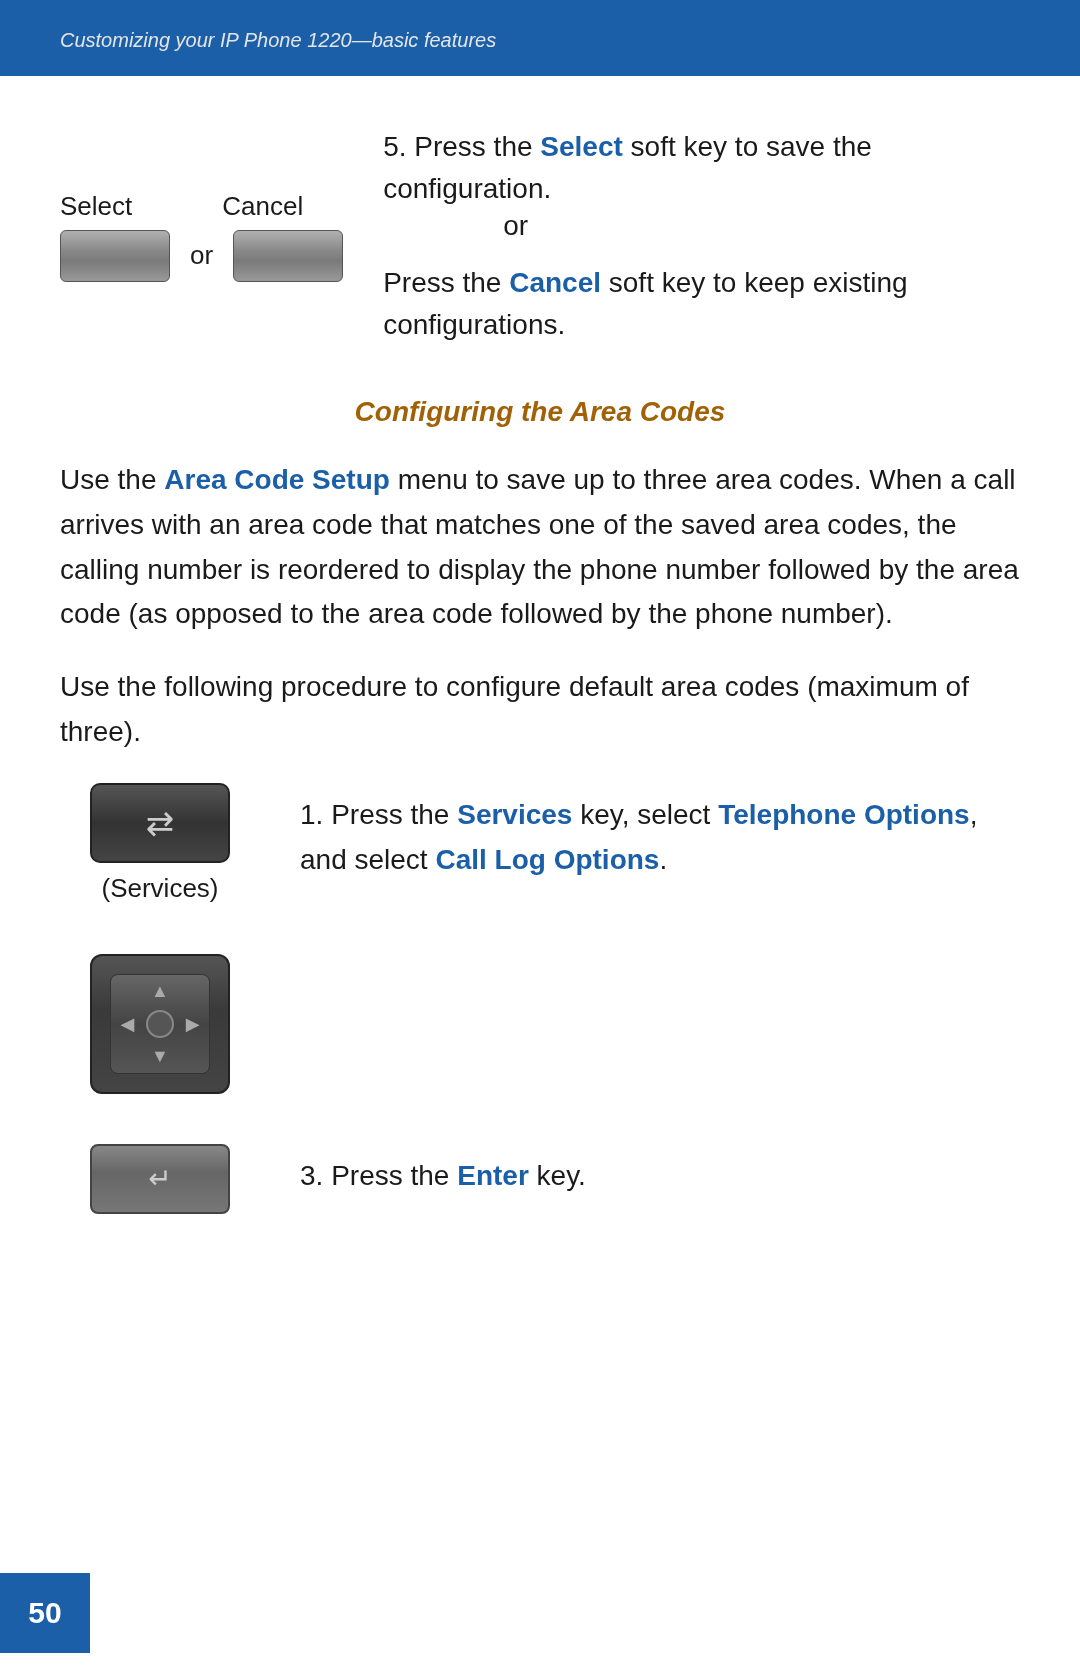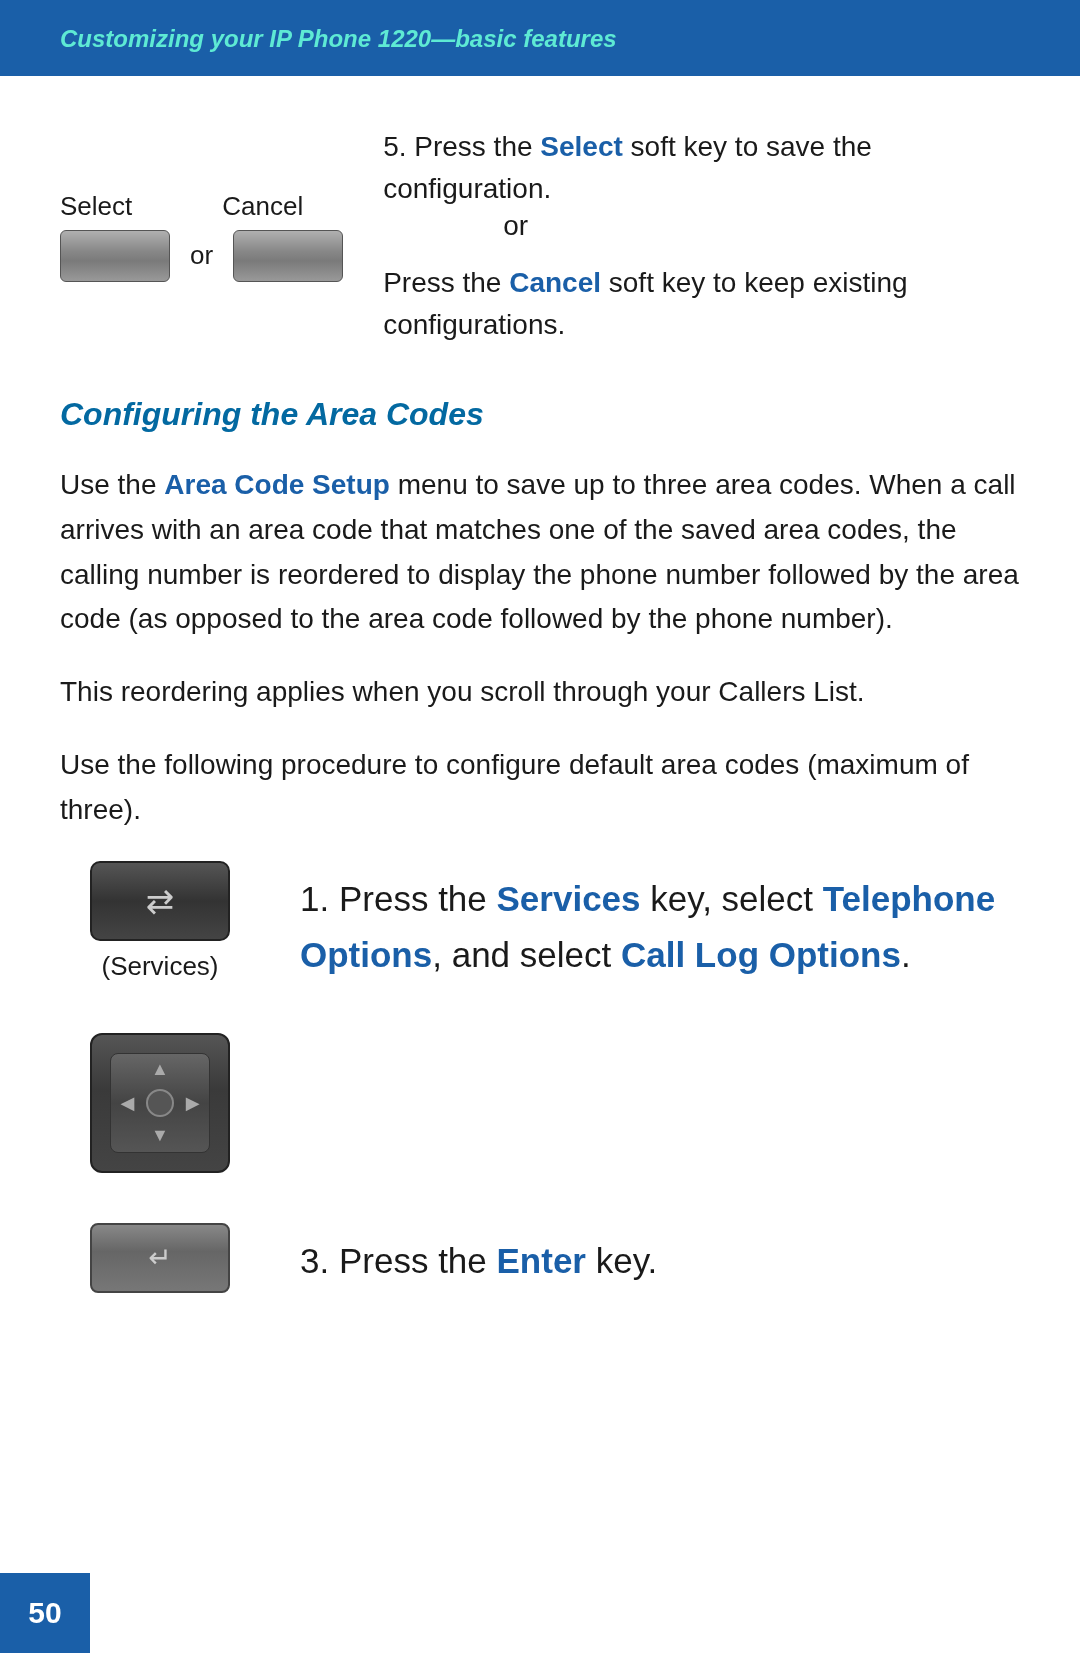--- a/index.html
+++ b/index.html
@@ -14,23 +14,23 @@
       position: relative;
     }
 
     .header-bar {
       background: #1a5fa8;
       padding: 22px 60px;
       margin-bottom: 50px;
     }
 
     .header-bar span {
-      color: #5eead4;
-      font-size: 24px;
-      font-weight: bold;
+      color: #e5e5e5;
+      font-size: 20px;
+      font-weight: normal;
       font-style: italic;
     }
 
     .content {
       padding: 0 60px;
     }
 
     
     .step5-section {
       display: flex;
@@ -96,25 +96,26 @@
       display: block;
     }
 
     .cancel-line {
       font-size: 28px;
       line-height: 1.5;
     }
 
     
     .section-heading {
-      color: #0369a1;
-      font-size: 32px;
+      color: #a16207;
+      font-size: 28px;
       font-weight: bold;
       font-style: italic;
       margin-bottom: 30px;
+      text-align: center;
     }
 
     .body-text {
       font-size: 28px;
       line-height: 1.6;
       margin-bottom: 28px;
       color: #1a1a1a;
     }
 
     
@@ -131,21 +132,21 @@
       align-items: center;
       margin-right: 40px;
     }
 
     .step-text-col {
       flex: 1;
       padding-top: 10px;
     }
 
     .step-text-col p {
-      font-size: 35px;
+      font-size: 28px;
       line-height: 1.6;
     }
 
     
     .services-btn-img {
       width: 140px;
       height: 80px;
       background: linear-gradient(180deg, #555 0%, #333 50%, #444 100%);
       border-radius: 10px;
       border: 2px solid #222;
@@ -287,21 +288,20 @@
       </p>
     </div>
   </div>
 
   <h2 class="section-heading">Configuring the Area Codes</h2>
 
   <p class="body-text">
     <span>Use the </span><span class="highlight-blue">Area Code Setup</span><span> menu to save up to three area codes. When a call arrives with an area code that matches one of the saved area codes, the calling number is reordered to display the phone number followed by the area code (as opposed to the area code followed by the phone number).</span>
   </p>
 
-  <p class="body-text">This reordering applies when you scroll through your Callers List.</p>
 
   <p class="body-text">Use the following procedure to configure default area codes (maximum of three).</p>
 
   <div class="step-row">
     <div class="step-image-col">
       <div class="services-btn-img">
         <span class="services-arrows">⇄</span>
       </div>
       <span class="image-caption">(Services)</span>
     </div>

